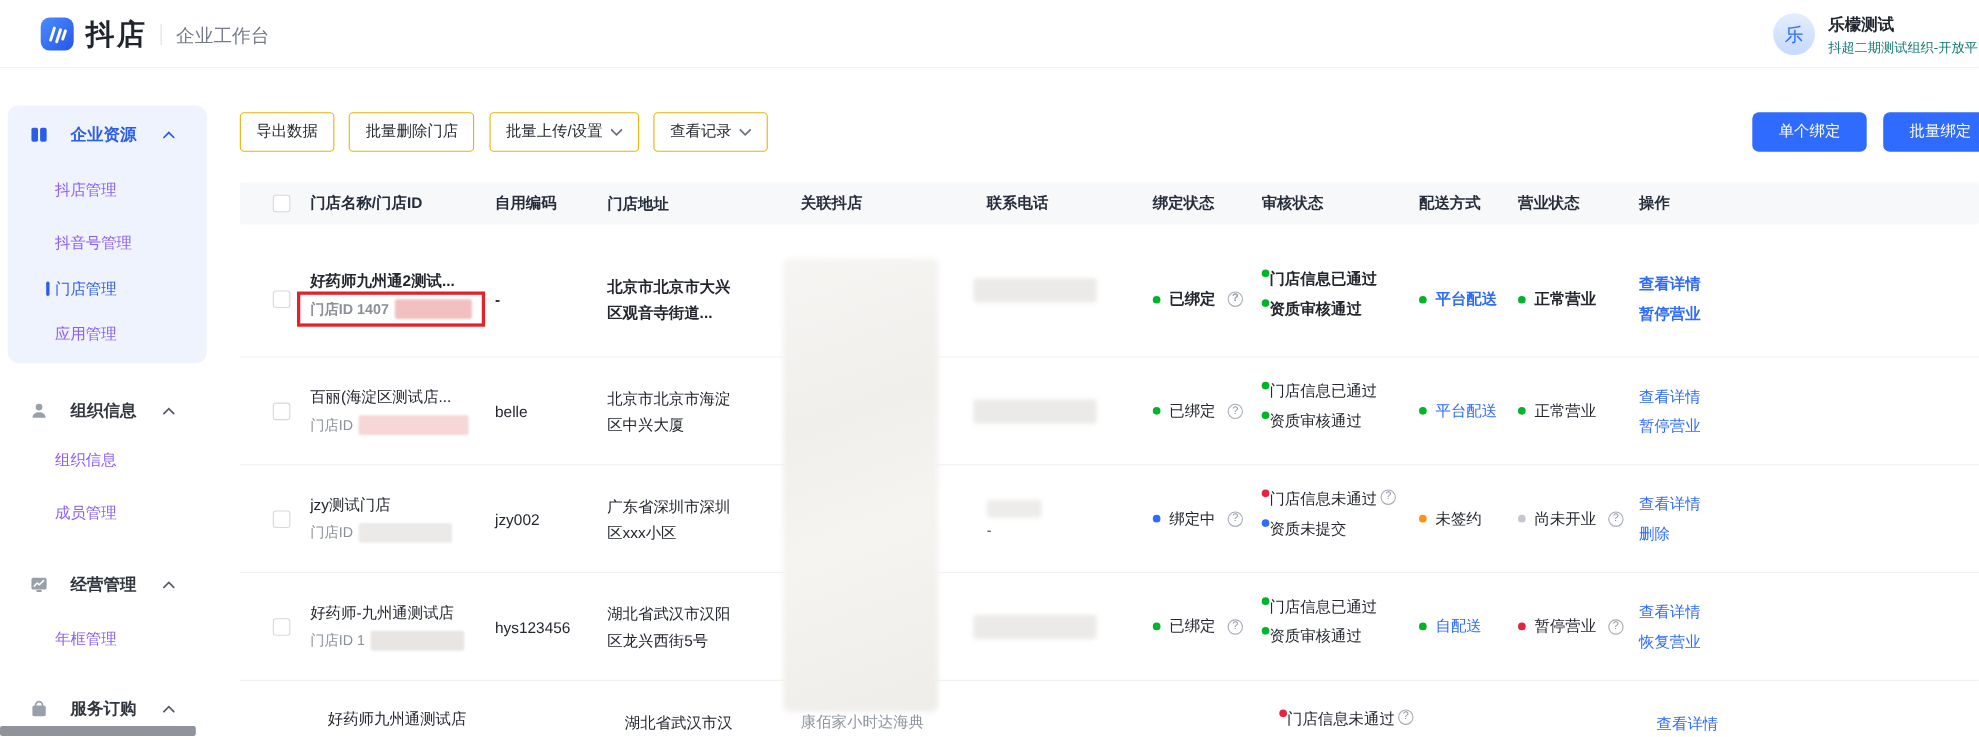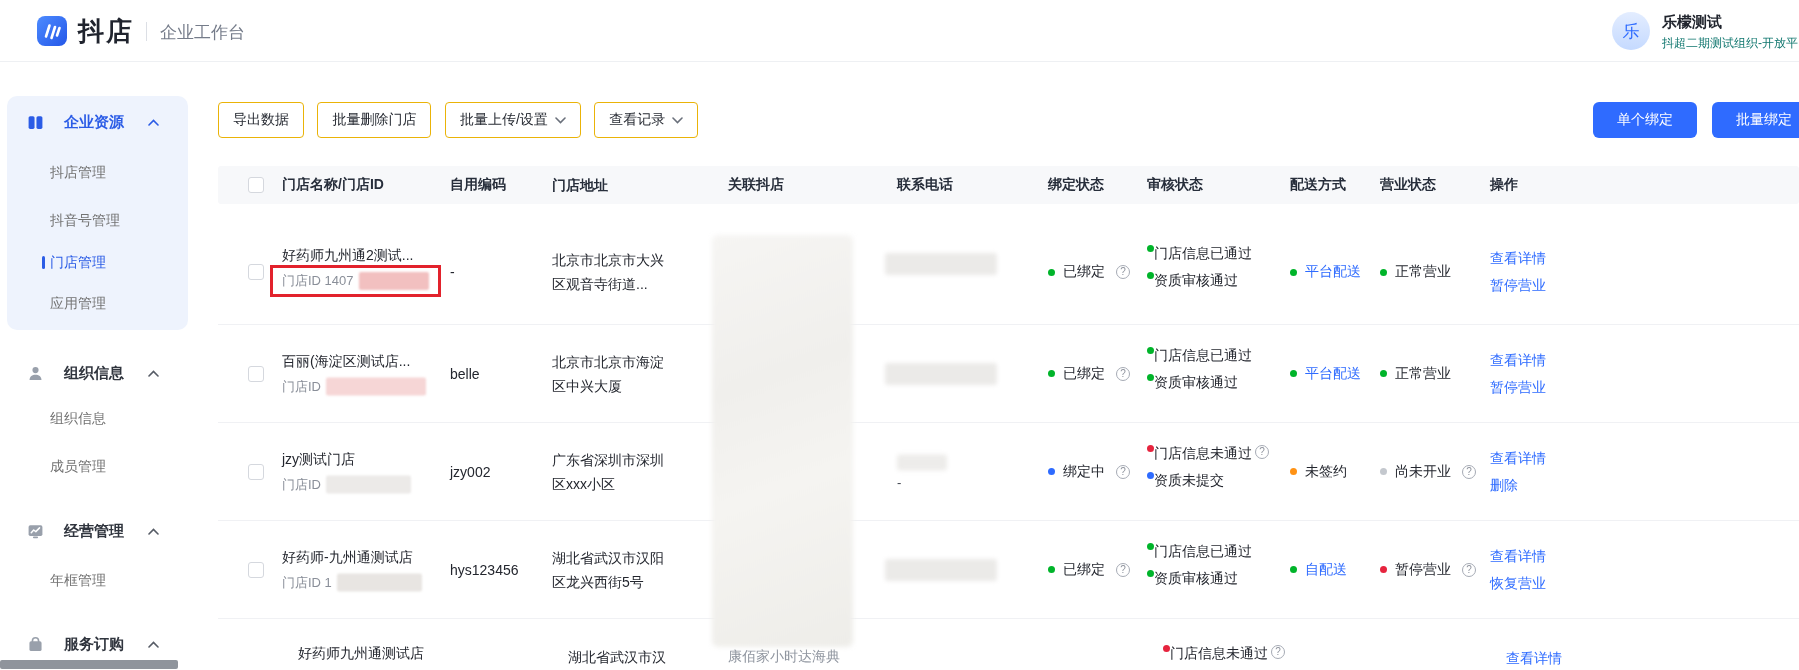--- a/index.html
+++ b/index.html
@@ -20,42 +20,42 @@
   .user-org  { position:absolute; left:1662px; top:35px; font-size:12px; color:#0f766e; white-space:nowrap; }
 
   
   .sidebar { position:absolute; left:0; top:62px; bottom:0; width:200px; background:#fff; z-index:4; }
   .side-panel { position:absolute; left:7px; top:34px; width:181px; height:234px; background:#eef3fd; border-radius:10px; }
   .sec { position:absolute; left:0; width:204px; height:22px; }
   .sec .sec-icon { position:absolute; left:27px; top:2px; width:17px; height:17px; }
   .sec .sec-label { position:absolute; left:64px; top:1px; font-size:15px; font-weight:bold; color:#30353e; }
   .sec .caret { position:absolute; left:148px; top:7px; color:#565c66; }
   .sec.active .sec-label, .sec.active .caret { color:#2b5ce6; }
-  .side-item { position:absolute; left:50px; height:20px; font-size:14px; color:#737373; cursor:pointer; white-space:nowrap; }
+  .side-item { position:absolute; left:50px; height:20px; font-size:14px; color:#8b5cf6; cursor:pointer; white-space:nowrap; }
   .side-item.active { color:#2b5ce6; }
   .side-item.active::before { content:""; position:absolute; left:-8px; top:2px; width:3px; height:13px; background:#2b5ce6; border-radius:2px; }
   .side-scrollbar { position:absolute; left:0; bottom:1px; width:178px; height:9px; background:#8f949c; border-radius:2px; }
 
   
   .main { position:absolute; left:200px; top:62px; right:0; bottom:0; background:#fff; }
   .toolbar { position:relative; margin:40px 0 0 18px; height:36px; width:1581px; }
   .tbtn { display:inline-flex; align-items:center; justify-content:center; gap:7px; height:36px; padding:0 14px;
           margin-right:9px; border:1px solid #eab308; border-radius:4px; background:#fff; font-size:14px; color:#272b33; cursor:pointer; }
   .tbtn svg { color:#6a707b; }
   .btn-primary { position:absolute; top:0; width:104px; height:36px; border:none; border-radius:6px; background:#2f6bff;
                  color:#fff; font-size:14px; display:flex; align-items:center; justify-content:center; cursor:pointer; }
   .btn-single { left:1375px; }
   .btn-batch  { left:1494px; }
 
   
   .table { position:relative; margin:28px 0 0 18px; width:1581px; }
   .thead { position:relative; height:38px; background:#f7f8fa; border-radius:3px; }
   .hcell { position:absolute; top:50%; transform:translateY(-50%); font-size:14px; font-weight:bold; color:#272e3b; white-space:nowrap; }
   .trow { position:relative; height:98px; }
-  .trow.r1 { height:120px; }
+  .trow.r1 { height:120px;font-weight:bold; }
   .trow + .trow { border-top:1px solid #f0f1f4; }
   .trow.partial { height:120px; }
   .cell { position:absolute; top:50%; transform:translateY(-50%); font-size:14px; white-space:nowrap; }
   .trow.r1 .cell { top:57%; }
   .trow.partial .cell { top:26px; transform:none;margin-left:16px; }
 
   .col-check { left:30px; }
   .col-name  { left:64px;  width:178px; }
   .col-code  { left:232px; width:95px; }
   .col-addr  { left:334px; width:112px; white-space:normal; line-height:24px; }

